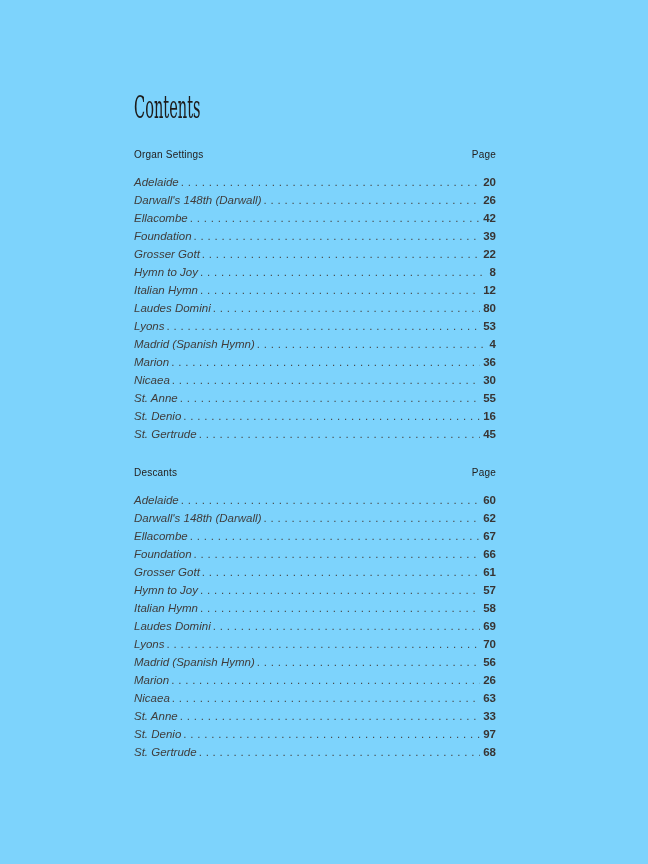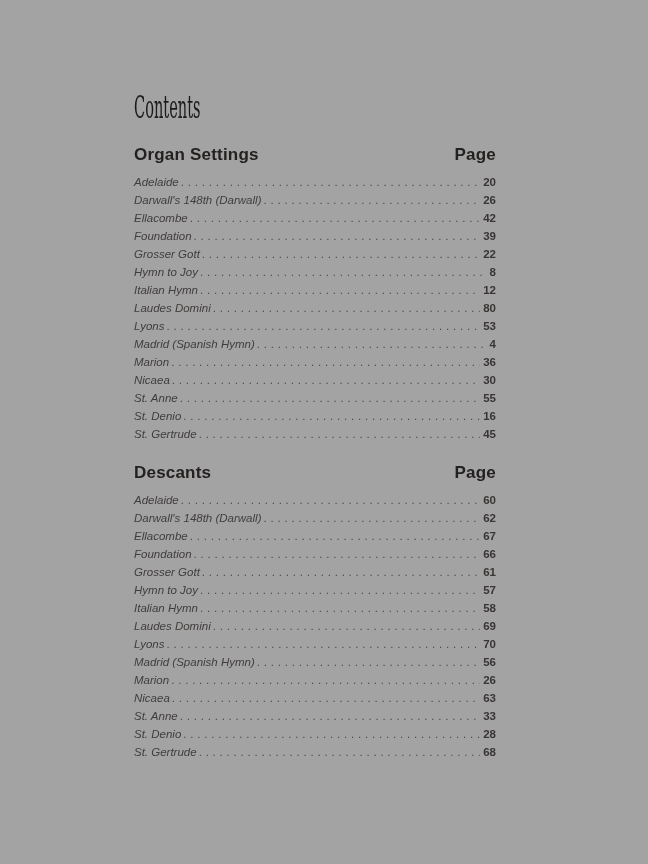--- a/index.html
+++ b/index.html
@@ -1,20 +1,20 @@
 <!DOCTYPE html>
 <html><head>
 <meta charset="utf-8">
 <style>
   html, body { margin: 0; padding: 0; background: #ffffff; }
   .page {
     position: relative;
     width: 648px;
     height: 864px;
-    background: #a3a3a3;
+    background: #7dd3fc;
     font-family: "Liberation Sans", sans-serif;
     overflow: hidden;
   }
   .content {
     position: absolute;
     left: 134px;
     top: 92px;
     width: 362px;
   }
   .doc-title {
@@ -25,22 +25,22 @@
     white-space: nowrap;
     transform: scaleX(0.47);
     transform-origin: 0 50%;
   }
   .section-first { margin-top: 25px; }
   .section-second { margin-top: 20px; }
   .section-header {
     display: flex;
     justify-content: space-between;
     align-items: baseline;
-    font-size: 17px;
-    font-weight: bold;
+    font-size: 10px;
+    font-weight: normal;
     line-height: 14px;
     color: #242120;
     letter-spacing: 0.2px;
   }
   .toc-list { margin-top: 14px; }
   .toc-row {
     display: flex;
     align-items: baseline;
     height: 18px;
     font-size: 11.5px;
@@ -253,21 +253,21 @@
 
   <div class="toc-row">
     <span class="entry-title">St. Anne</span>
     <span class="dot-leader">. . . . . . . . . . . . . . . . . . . . . . . . . . . . . . . . . . . . . . . . . . . . . . . . . . . . . . . . . . . . . . . . . . . . . . . . . . . . . . . . . . . . . . . . . . . . . . . . . . . . . . . . . . . . . . . . . . . . . . . . . . . . . . . . . . . . . . . . . . . . . . . . . . . . . . </span>
     <span class="entry-page">33</span>
   </div>
 
   <div class="toc-row">
     <span class="entry-title">St. Denio</span>
     <span class="dot-leader">. . . . . . . . . . . . . . . . . . . . . . . . . . . . . . . . . . . . . . . . . . . . . . . . . . . . . . . . . . . . . . . . . . . . . . . . . . . . . . . . . . . . . . . . . . . . . . . . . . . . . . . . . . . . . . . . . . . . . . . . . . . . . . . . . . . . . . . . . . . . . . . . . . . . . . </span>
-    <span class="entry-page">28</span>
+    <span class="entry-page">97</span>
   </div>
 
   <div class="toc-row">
     <span class="entry-title">St. Gertrude</span>
     <span class="dot-leader">. . . . . . . . . . . . . . . . . . . . . . . . . . . . . . . . . . . . . . . . . . . . . . . . . . . . . . . . . . . . . . . . . . . . . . . . . . . . . . . . . . . . . . . . . . . . . . . . . . . . . . . . . . . . . . . . . . . . . . . . . . . . . . . . . . . . . . . . . . . . . . . . . . . . . . </span>
     <span class="entry-page">68</span>
   </div>
 </div>
   </div>
 </div>

